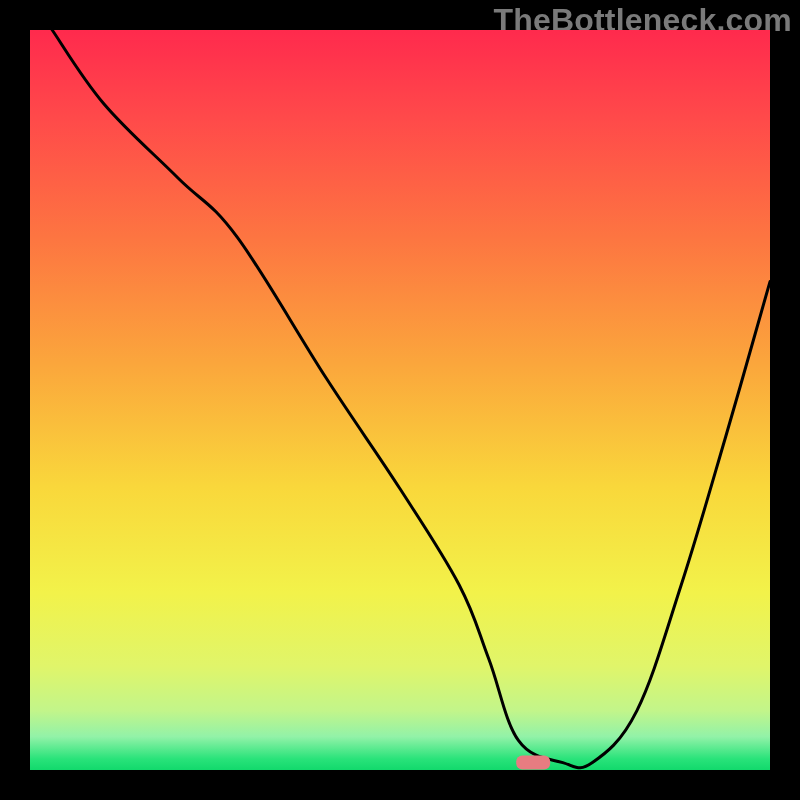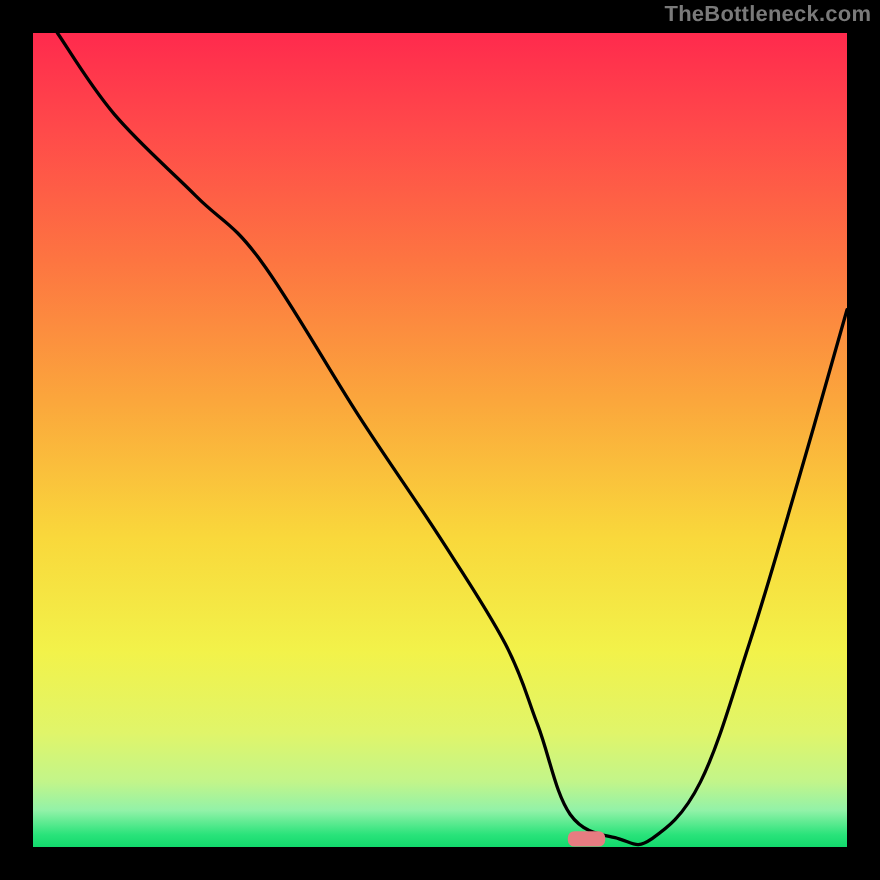--- a/index.html
+++ b/index.html
@@ -14,21 +14,21 @@
     position: relative;
     width: 800px;
     height: 800px;
     background: #000;
   }
   .watermark {
     position: absolute;
     top: 2px;
     right: 8px;
     font-family: Arial, Helvetica, sans-serif;
-    font-size: 20px;
+    font-size: 32px;
     font-weight: 600;
     color: #7a7a7a;
     letter-spacing: 0.2px;
   }
   svg {
     position: absolute;
     left: 0;
     top: 0;
   }
 </style>

